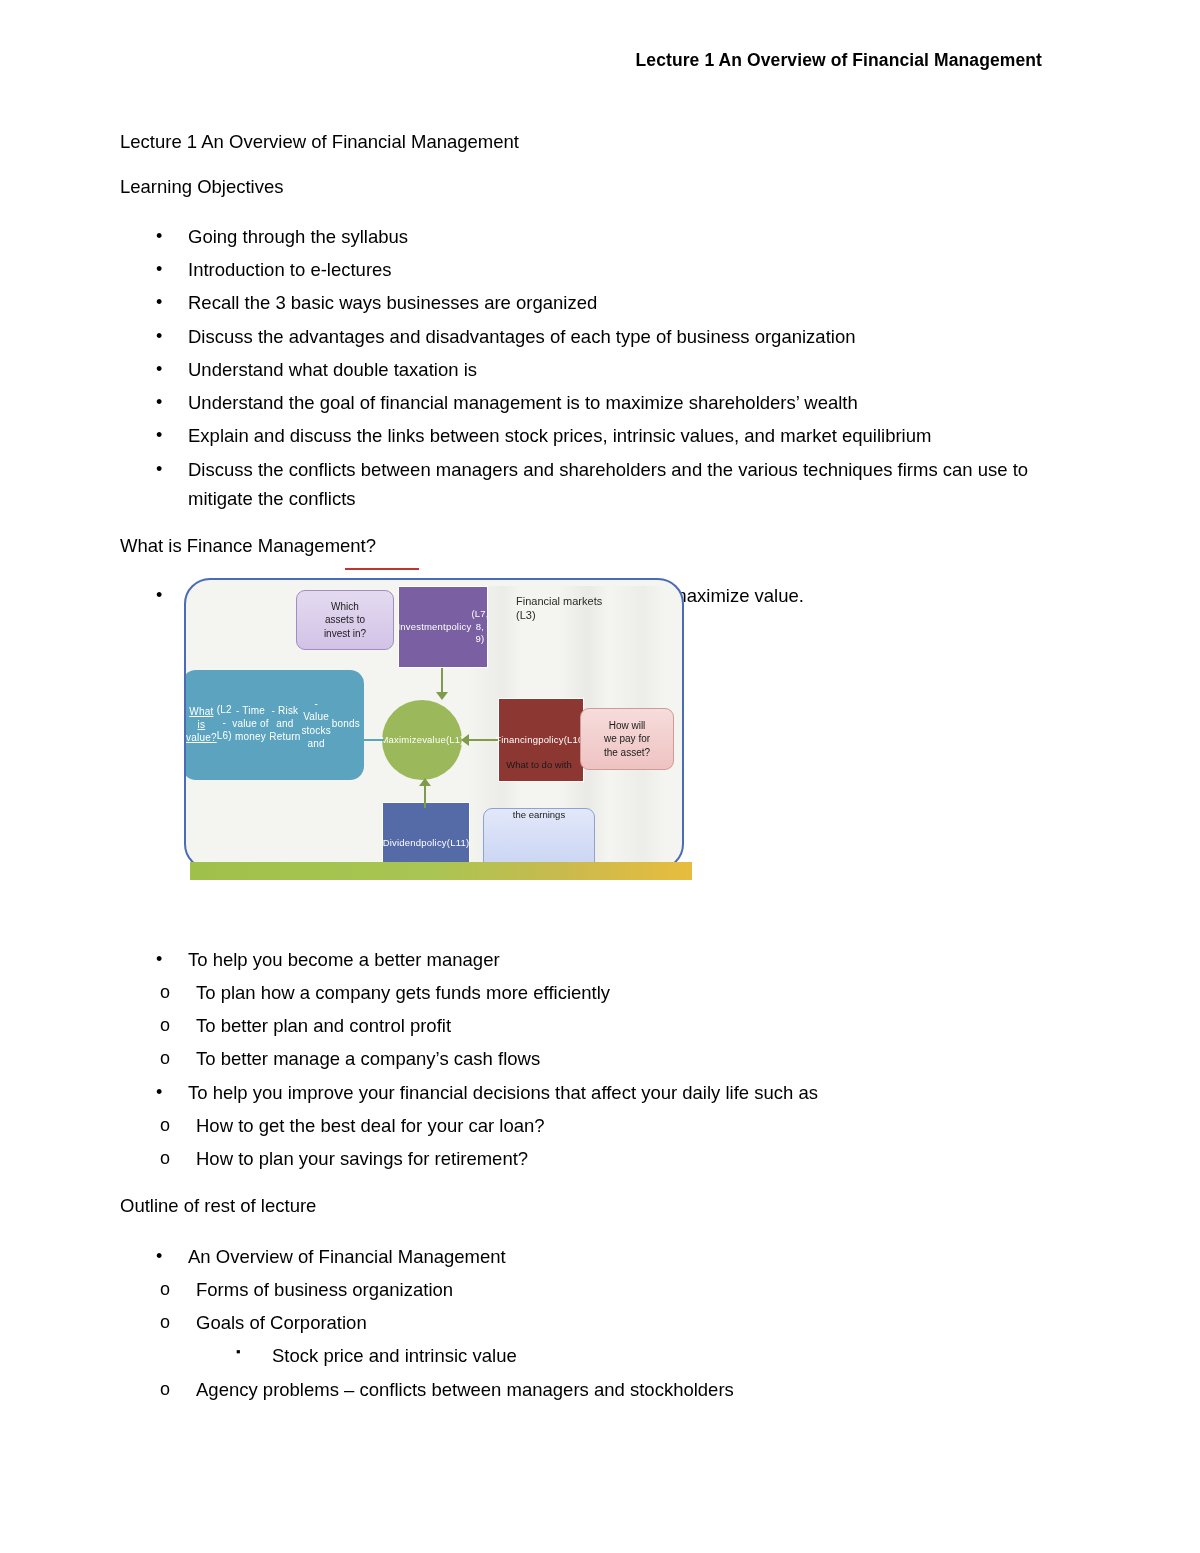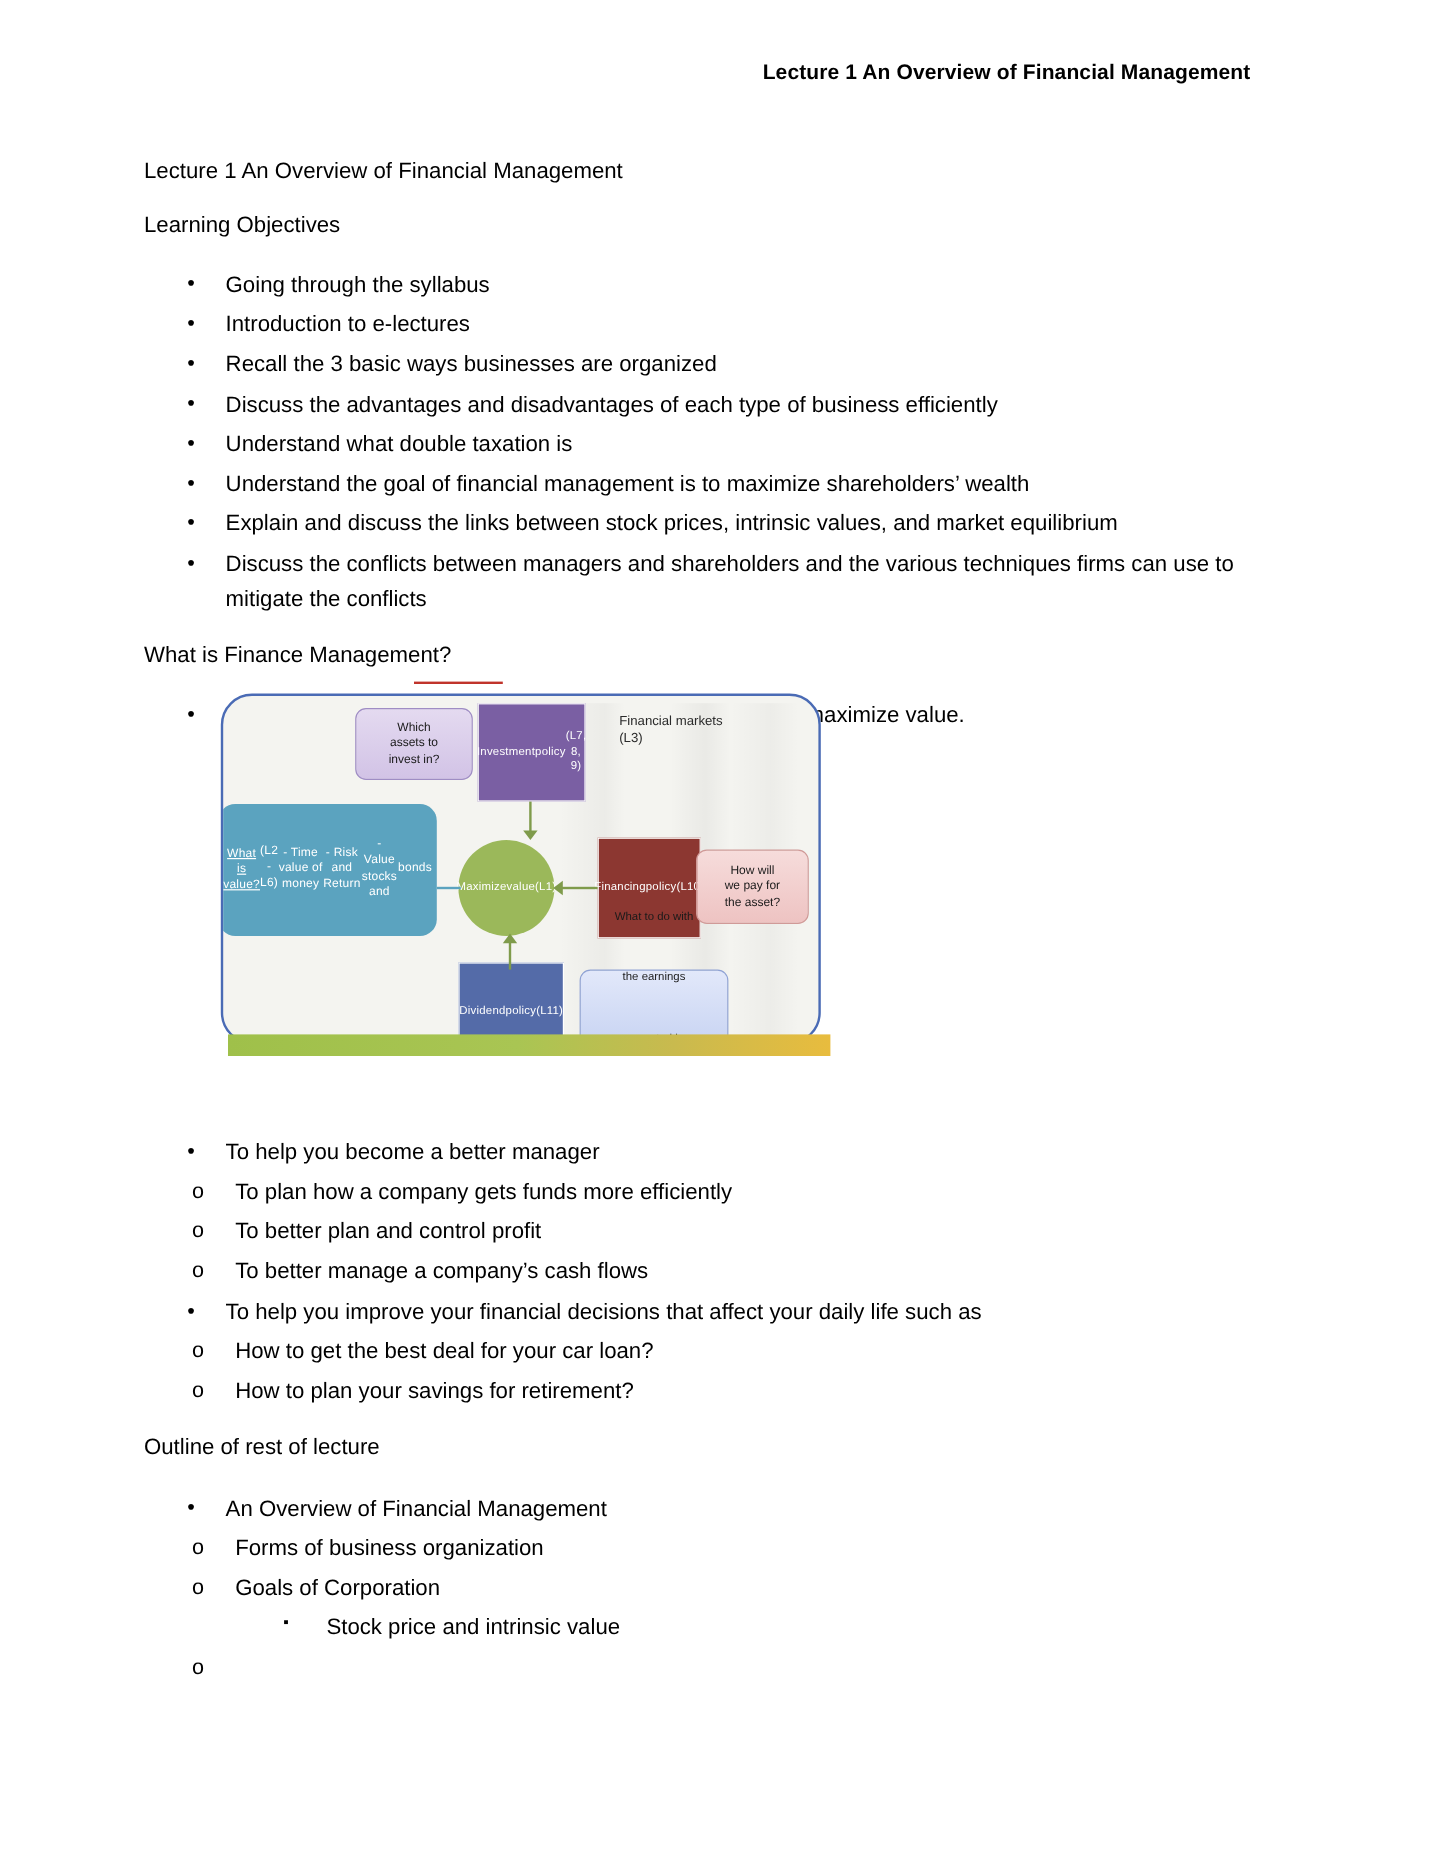--- a/index.html
+++ b/index.html
@@ -225,21 +225,21 @@
     left: 394px; top: 128px; width: 94px; height: 62px;
     background: linear-gradient(180deg,#f6dcdb 0%, #eec3c2 100%);
     border: 1px solid #d09a98;
   }
   #fig-box-dividend {
     left: 196px; top: 222px; width: 88px; height: 82px;
     background: #546ba8;
     border: 1px solid #ffffff;
   }
   #fig-callout-earnings {
-    left: 297px; top: 228px; width: 124px; height: 66px;
+    left: 297px; top: 228px; width: 112px; height: 66px;
     background: linear-gradient(180deg,#e2e8fa 0%, #c7d3f2 100%);
     border: 1px solid #8fa2d4;
     font-size: 9.5px;
     gap: 38px;
   }
 
   
   .arrow-line {
     position: absolute;
     background: #7f9b4b;
@@ -266,21 +266,21 @@
   <div class="content">
 
     <p class="para">Lecture 1 An Overview of Financial Management</p>
 
     <p class="para">Learning Objectives</p>
 
     <ul class="lvl1">
       <li><span class="bullet">•</span><span>Going through the syllabus</span></li>
       <li><span class="bullet">•</span><span>Introduction to e-lectures</span></li>
       <li><span class="bullet">•</span><span>Recall the 3 basic ways businesses are organized</span></li>
-      <li><span class="bullet">•</span><span>Discuss the advantages and disadvantages of each type of business efficiently</span></li>
+      <li><span class="bullet">•</span><span>Discuss the advantages and disadvantages of each type of business organization</span></li>
       <li><span class="bullet">•</span><span>Understand what double taxation is</span></li>
       <li><span class="bullet">•</span><span>Understand the goal of financial management is to maximize shareholders’ wealth</span></li>
       <li><span class="bullet">•</span><span>Explain and discuss the links between stock prices, intrinsic values, and market equilibrium</span></li>
       <li><span class="bullet">•</span><span>Discuss the conflicts between managers and shareholders and the various techniques firms can use to mitigate the conflicts</span></li>
     </ul>
 
     <div class="block-gap"></div>
 
     <p class="para">What is Finance Management?</p>
 
@@ -314,21 +314,21 @@
       <li><span class="bullet">•</span><span>An Overview of Financial Management</span></li>
     </ul>
     <ul class="lvl2">
       <li><span class="bullet">o</span><span>Forms of business organization</span></li>
       <li><span class="bullet">o</span><span>Goals of Corporation</span></li>
     </ul>
     <ul class="lvl3">
       <li style="padding-left:152px"><span class="bullet" style="left:116px">▪</span><span>Stock price and intrinsic value</span></li>
     </ul>
     <ul class="lvl2">
-      <li><span class="bullet">o</span></li>
+      <li><span class="bullet">o</span><span>Agency problems – conflicts between managers and stockholders</span></li>
     </ul>
 
   </div>
 
   <div class="redline"></div>
 
   <div class="figure">
 
     <div class="fig-frame">
       <div class="fig-watermark"></div>

